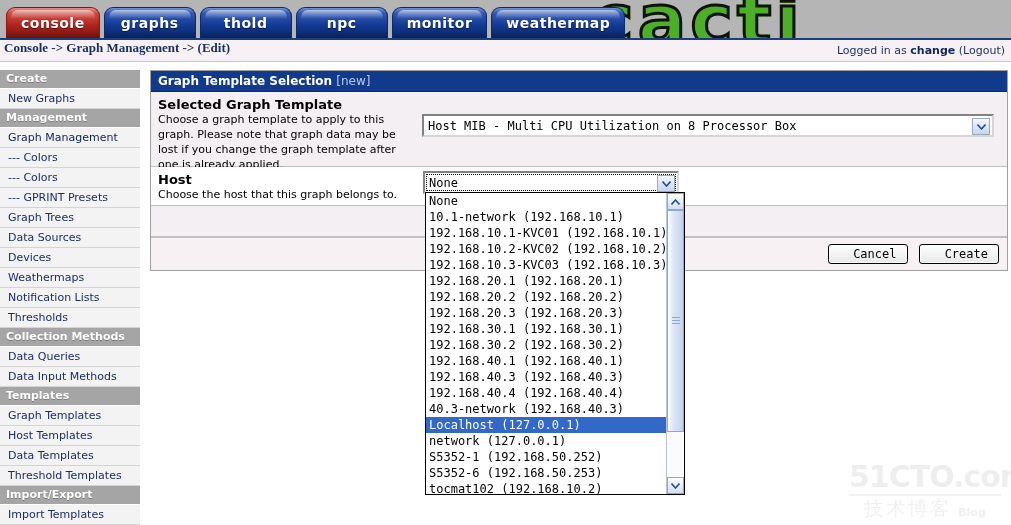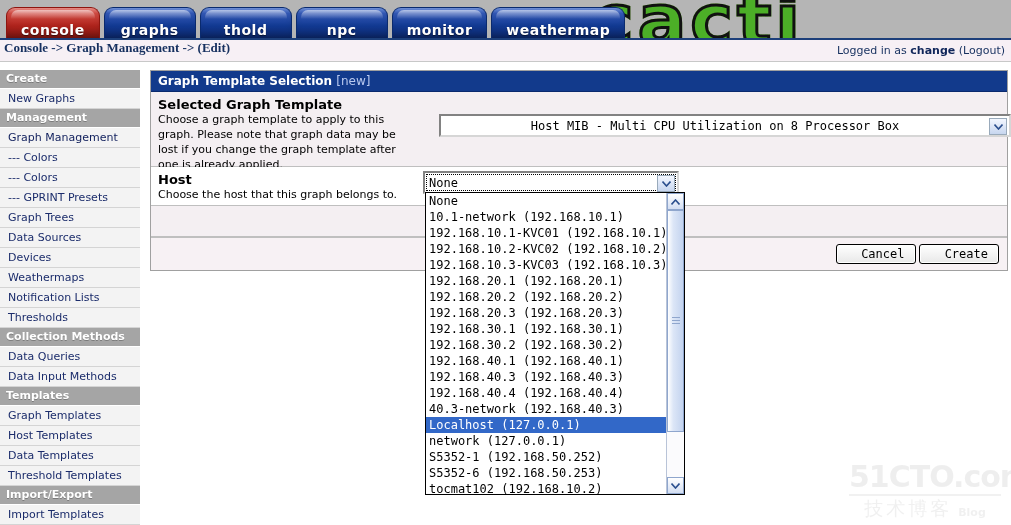--- a/index.html
+++ b/index.html
@@ -24,21 +24,21 @@
     -webkit-background-clip:text;background-clip:text;
     white-space:nowrap;
   }
 
   
   .tabs{position:absolute;left:6px;top:5px;height:33px;display:flex;align-items:flex-end;z-index:5;}
   .tab{
     position:relative;height:30px;min-width:62px;
     margin-right:4px;padding:0 14px;
     border-radius:9px 9px 0 0;
-    display:flex;align-items:flex-end;justify-content:center;
+    display:flex;align-items:center;justify-content:center;
     color:#ffffff;font-weight:bold;font-size:14px;
     letter-spacing:0.5px;
     text-shadow:0 1px 1px rgba(0,0,0,.55);
     box-shadow:inset 0 -10px 12px -8px rgba(0,0,0,.45);
     cursor:pointer;
   }
   .tab.blue{background:linear-gradient(180deg,#6f8fd6 0%,#3257b4 18%,#123a93 60%,#0e2f7e 100%);
             border:1px solid #0a2a6e;border-bottom:none;}
   .tab.red{background:linear-gradient(180deg,#e58b85 0%,#cf4a42 18%,#b0231c 60%,#951a14 100%);
            border:1px solid #8d150f;border-bottom:none;}
@@ -108,21 +108,21 @@
   .strack{position:absolute;left:0;top:17px;bottom:17px;width:17px;background:#fbfbfd;}
   .sthumb{position:absolute;left:0;top:0;width:17px;height:222px;
     background:linear-gradient(90deg,#ffffff 0%,#dce6f7 35%,#c3d3ef 100%);
     border:1px solid #8fa6cd;box-sizing:border-box;}
   .grip{position:absolute;left:4px;top:50%;margin-top:-4px;width:8px;height:8px;}
   .grip i{display:block;height:1px;background:#8fa6cd;margin-bottom:2px;}
 
   
   .btnrow{background:#f7f1f4;border-top:1px solid #bfbfbf;padding:6px 8px;text-align:right;height:20px;}
   .btn{
-    display:inline-block;min-width:58px;padding:2px 10px;
+    display:inline-block;min-width:58px;padding:2px 10px;margin-left:8px;
     font-family:"DejaVu Sans Mono","Liberation Mono",monospace;font-size:12px;
     background:linear-gradient(180deg,#ffffff,#e8e8e8);
     border:1px solid #000;border-radius:3px;cursor:pointer;color:#000;
     box-shadow:inset 0 0 0 1px #fff;
   }
 
   
   .wmark{position:absolute;right:10px;bottom:6px;width:152px;text-align:center;
     opacity:.30;pointer-events:none;user-select:none;}
   .wmark .w1{font-size:30px;font-weight:bold;color:#c9c9c9;letter-spacing:-1px;line-height:30px;
@@ -207,21 +207,21 @@
 
   <div class="panel">
     <div class="panelhdr">
       <span>Graph Template Selection</span>
       <span class="dim">[new]</span>
     </div>
 
     <div class="row alt" style="height:64px;">
       <div class="flabel">Selected Graph Template</div>
       <div class="fdesc">Choose a graph template to apply to this graph. Please note that graph data may be lost if you change the graph template after one is already applied.</div>
-      <div style="position:absolute;left:288px;top:22px;text-align:center;">
+      <div style="position:absolute;left:271px;top:22px;">
         <div class="selbox" style="width:568px;">
           <span class="val">Host MIB - Multi CPU Utilization on 8 Processor Box</span>
           <span class="selarrow">
             <svg width="9" height="6" viewBox="0 0 9 6">
                 <path d="M0.5 0.5 L4.5 5 L8.5 0.5" fill="none" stroke="#2b4f8e" stroke-width="1.6"></path>
               </svg>
           </span>
         </div>
       </div>
     </div>

